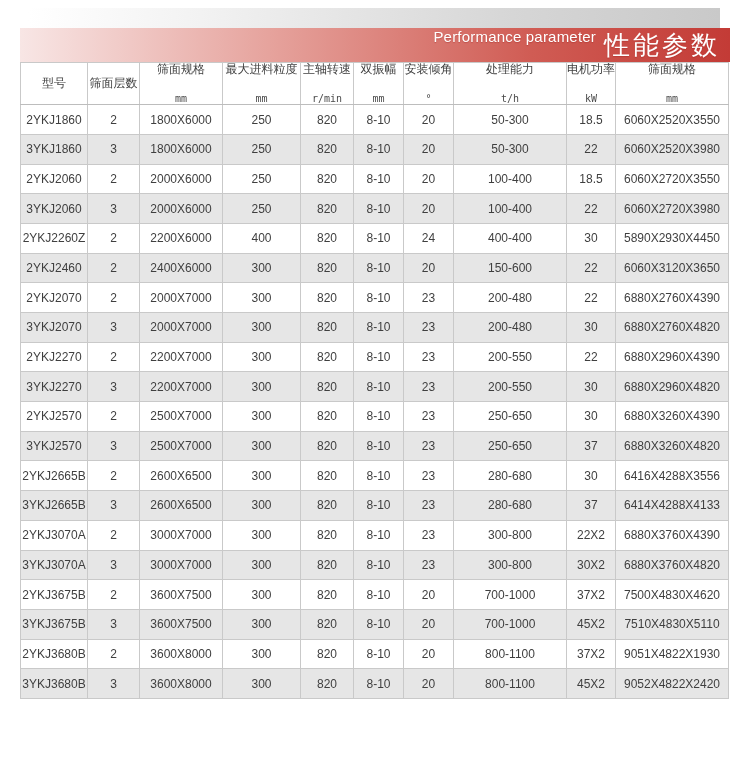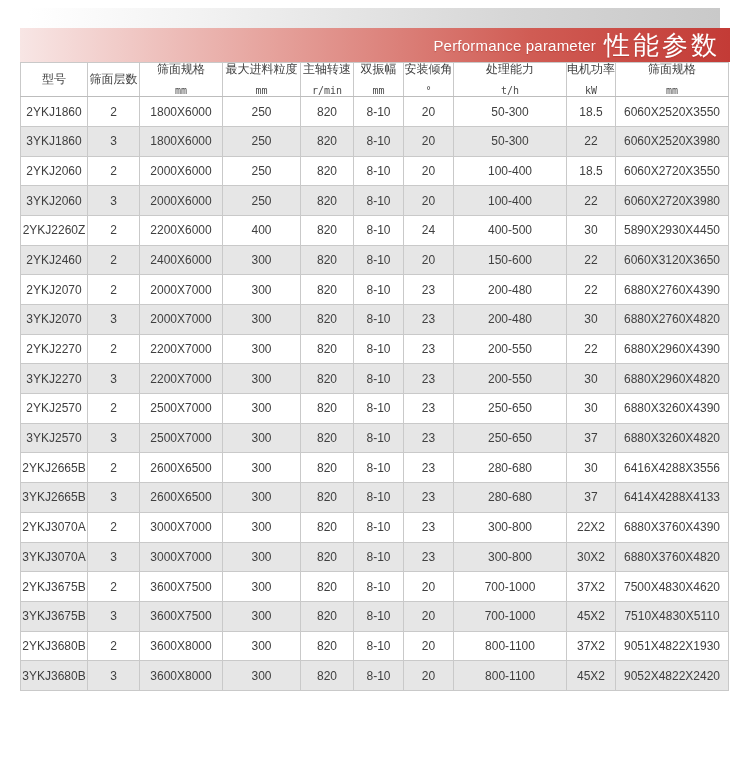--- a/index.html
+++ b/index.html
@@ -15,21 +15,21 @@
   
   .top-strip {
     position: absolute; top: 8px; left: 28px; width: 692px; height: 20px;
     background: linear-gradient(to right, #ffffff 0%, #f2f2f2 25%, #d6d6d6 70%, #c9c9c9 100%);
   }
 
   
   .banner {
     position: absolute; top: 28px; left: 20px; width: 710px; height: 34px;
     background: linear-gradient(to right, #f8e6e5 0%, #e6a39d 35%, #d05c54 72%, #c33b36 100%);
-    display: flex; align-items: center; justify-content: flex-end;
+    display: flex; align-items: flex-start; justify-content: flex-end;
     padding-right: 10px; gap: 8px;
   }
   .banner .en {
     color: #ffffff; font-size: 15px; letter-spacing: 0.2px;
     text-shadow: 0 1px 1px rgba(150,30,25,0.35);
   }
   .banner .zh {
     color: #ffffff; font-size: 26px; letter-spacing: 3px;
     text-shadow: 0 1px 1px rgba(150,30,25,0.35);
   }
@@ -54,21 +54,21 @@
     height: 33px;
     background: #ffffff;
     font-weight: 400;
     line-height: 1.1;
     border-bottom: 1px solid #bdbdbd;
   }
   table.spec td { height: 29.7px; }
   table.spec tbody tr:nth-child(even) td { background: #e6e6e6; }
   table.spec tbody tr:nth-child(odd) td { background: #ffffff; }
   .col-label { font-size: 12px; }
-  .col-unit { font-size: 10px; color: #4a4a4a; margin-top: 9px; font-family: "DejaVu Sans Mono", "Liberation Mono", monospace; }
+  .col-unit { font-size: 10px; color: #4a4a4a; margin-top: 17px; font-family: "DejaVu Sans Mono", "Liberation Mono", monospace; }
 
   
   col.c0 { width: 67px; }
   col.c1 { width: 52px; }
   col.c2 { width: 83px; }
   col.c3 { width: 78px; }
   col.c4 { width: 53px; }
   col.c5 { width: 50px; }
   col.c6 { width: 50px; }
   col.c7 { width: 113px; }
@@ -192,21 +192,21 @@
           <td>6060X2720X3980</td>
         </tr>
         <tr>
           <td>2YKJ2260Z</td>
           <td>2</td>
           <td>2200X6000</td>
           <td>400</td>
           <td>820</td>
           <td>8-10</td>
           <td>24</td>
-          <td>400-500</td>
+          <td>400-400</td>
           <td>30</td>
           <td>5890X2930X4450</td>
         </tr>
         <tr>
           <td>2YKJ2460</td>
           <td>2</td>
           <td>2400X6000</td>
           <td>300</td>
           <td>820</td>
           <td>8-10</td>

